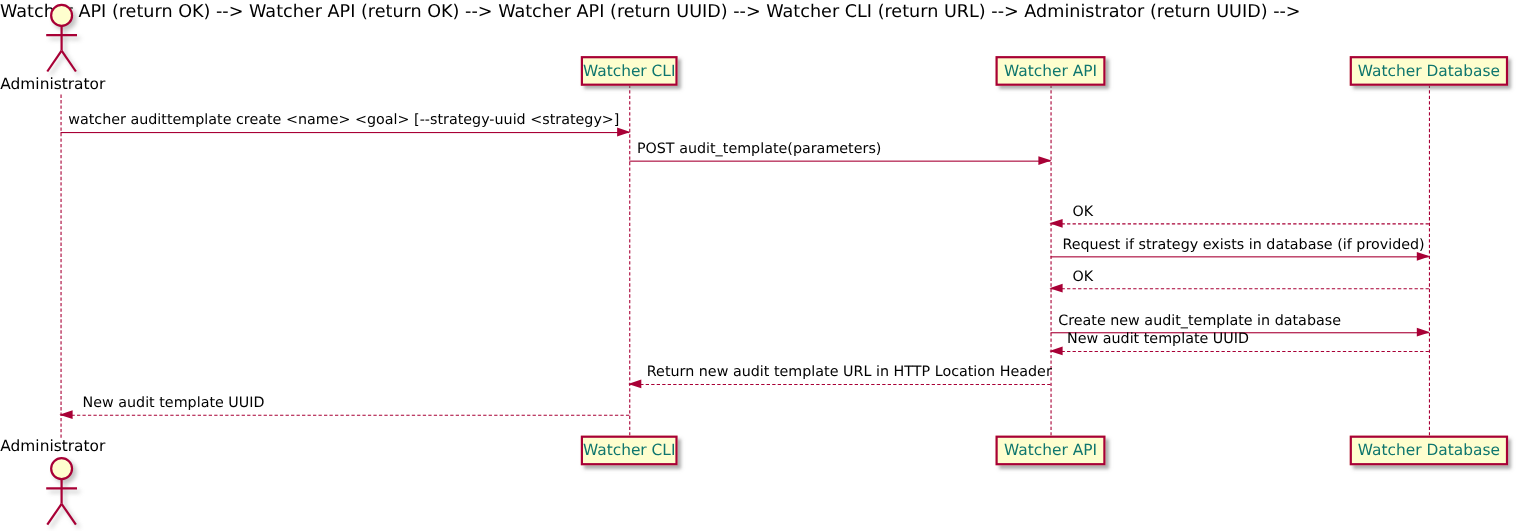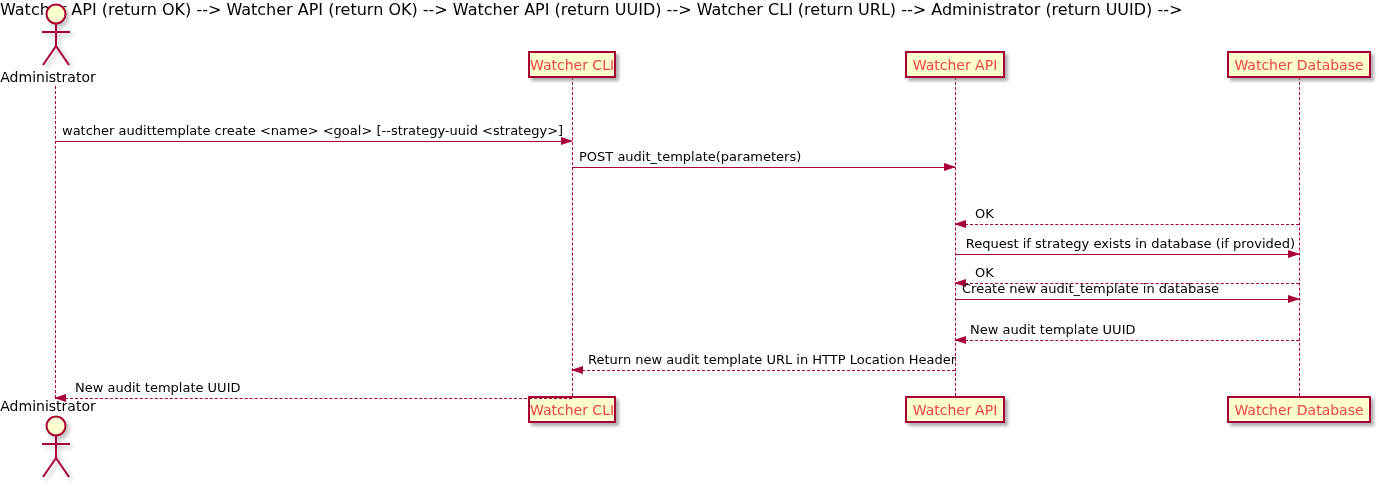--- a/index.html
+++ b/index.html
@@ -24,21 +24,21 @@
   .participant {
     position: absolute;
     height: 27px;
     background: #FEFECE;
     border: 2px solid #A80036;
     box-shadow: 3px 3px 3px rgba(110,110,110,0.55);
     display: flex;
     align-items: center;
     justify-content: center;
     font-size: 14px;
-    color: #ef4444;
+    color: #0f766e;
     white-space: nowrap;
   }
   
   .actor-svg {
     position: absolute;
     filter: drop-shadow(3px 3px 2px rgba(120,120,120,0.45));
   }
   .actor-label {
     position: absolute;
     width: 110px;
@@ -49,21 +49,20 @@
   }
   
   .msg { position: absolute; }
   .msg-text {
     font-size: 13px;
     color: #000000;
     white-space: nowrap;
     height: 16px;
     line-height: 16px;
     margin-bottom: 2px;
-    margin-top: 21px;
   }
   .msg-line {
     position: relative;
     height: 0;
   }
   .msg-line.solid  { border-top: 1px solid  #A80036; }
   .msg-line.dashed { border-top: 1px dashed #A80036; }
   .ah {
     position: absolute;
     width: 0; height: 0;
@@ -171,21 +170,21 @@
 
    Watcher API (return OK) --&gt;
   <div class="msg" style="left:955px; top:244px; width:344px;">
     <div class="msg-text" style="padding-left:20px;">OK</div>
     <div class="msg-line dashed">
         <span class="ah ah-left"></span>
       </div>
   </div>
 
   
-  <div class="msg" style="left:955px; top:260px; width:344px;">
+  <div class="msg" style="left:955px; top:284px; width:344px;">
     <div class="msg-text" style="padding-left:7px;">Create new audit_template in database</div>
     <div class="msg-line solid">
         <span class="ah ah-right"></span>
       </div>
   </div>
 
    Watcher API (return UUID) --&gt;
   <div class="msg" style="left:955px; top:301px; width:344px;">
     <div class="msg-text" style="padding-left:15px;">New audit template UUID</div>
     <div class="msg-line dashed">

